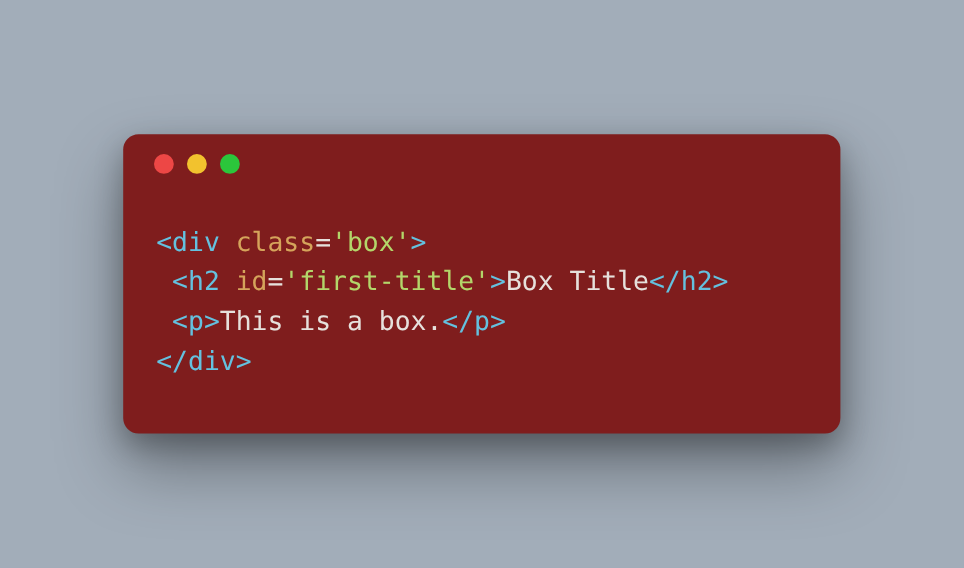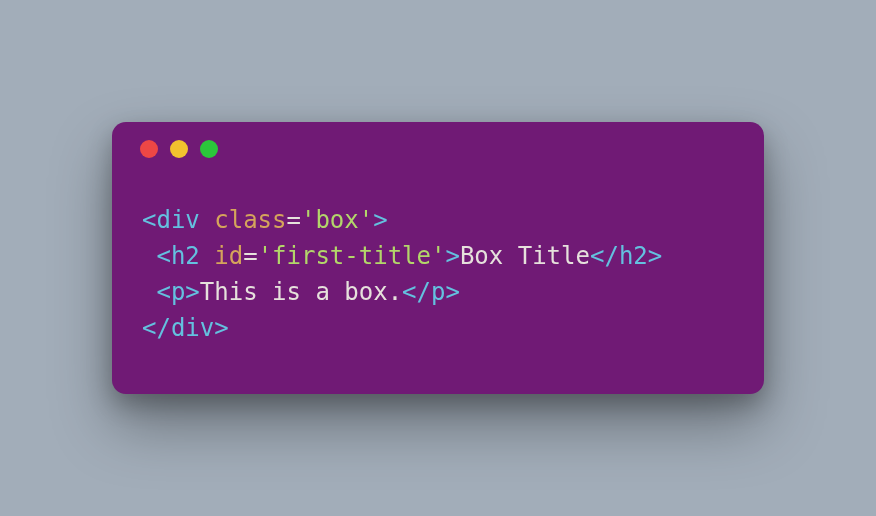--- a/index.html
+++ b/index.html
@@ -7,21 +7,21 @@
     width: 876px;
     height: 516px;
     background: #a2adb9;
     display: flex;
     align-items: center;
     justify-content: center;
     font-family: 'SF Mono', 'Menlo', 'Monaco', 'Consolas', monospace;
   }
   .window {
     width: 652px;
-    background: #701a75;
+    background: #7f1d1d;
     border-radius: 14px;
     box-shadow: 0 30px 60px rgba(0,0,0,0.35), 0 10px 25px rgba(0,0,0,0.25);
     overflow: hidden;
   }
   .titlebar {
     display: flex;
     align-items: center;
     gap: 12px;
     padding: 18px 22px 4px 28px;
   }

